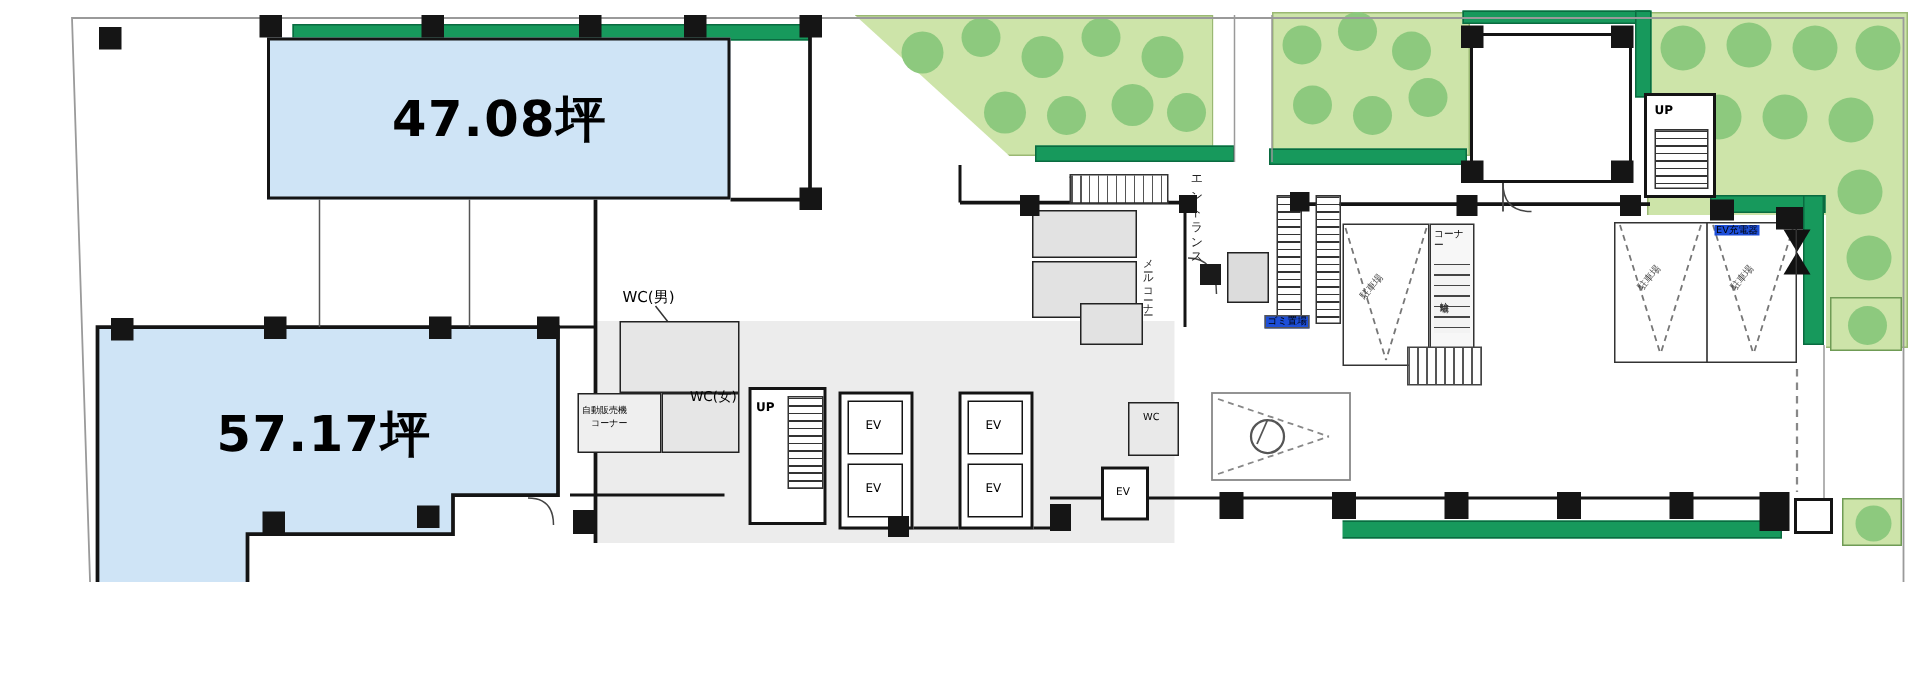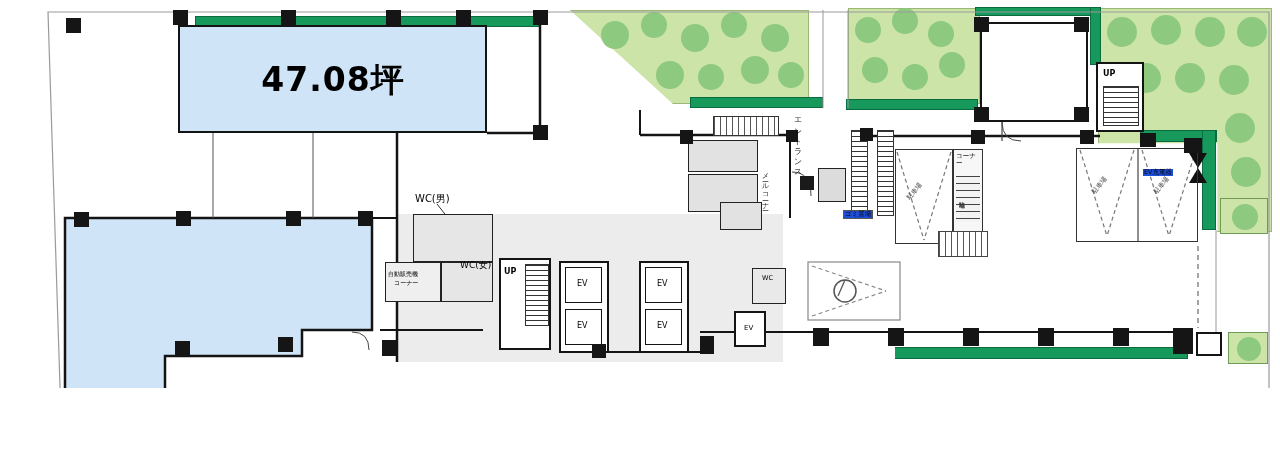--- a/index.html
+++ b/index.html
@@ -131,20 +131,21 @@
 
     <line x1="713" y1="118" x2="779" y2="134" stroke="#555" stroke-width="1"></line>
 
     <path d="M1189,153 L1207,153 L1198,168 Z" fill="#111"></path>
     <path d="M1189,183 L1207,183 L1198,168 Z" fill="#111"></path>
   </svg>
 
   <div class="room" style="left:178px;top:25px;width:309px;height:108px;background:#cfe4f6;border-width:2.5px;"></div>
   <div class="lbl big" style="left:333px;top:80px;">47.08坪</div>
 
+  <div class="lbl big" style="left:216px;top:290px;">57.17坪</div>
 
   <div class="groom" style="left:413px;top:214px;width:80px;height:48px;background:#e6e6e6;"></div>
   <div class="groom" style="left:441px;top:262px;width:52px;height:40px;background:#e6e6e6;"></div>
   <div class="groom" style="left:385px;top:262px;width:56px;height:40px;background:#efefef;">
     <div class="lbl" style="left:2px;top:8px;font-size:6px;">自動販売機</div>
     <div class="lbl" style="left:8px;top:17px;font-size:6px;">コーナー</div>
   </div>
   <div class="lbl tiny" style="left:415px;top:194px;font-size:10px;">WC(男)</div>
   <div class="lbl tiny" style="left:460px;top:261px;font-size:9px;">WC(女)</div>
 
@@ -197,21 +198,21 @@
   <div class="room" style="left:953px;top:149px;width:30px;height:95px;border:1.5px solid #333;background:#f7f7f7;">
     <div class="lbl" style="left:2px;top:3px;font-size:6.5px;width:24px;white-space:normal;">コーナー</div>
     <div class="abs shelves" style="left:2px;top:26px;width:24px;height:46px;"></div>
   </div>
   <div class="vtext" style="left:957px;top:196px;font-size:6px;color:#333;">駐輪場</div>
   <div class="abs hatchV" style="left:938px;top:231px;width:50px;height:26px;border:1px solid #444;box-sizing:border-box;"></div>
 
   <div class="room" style="left:1076px;top:148px;width:122px;height:94px;border:1.5px solid #333;background:transparent;"></div>
   <div class="lbl" style="left:1090px;top:182px;font-size:6.5px;transform:rotate(-50deg);color:#444;">駐車場</div>
   <div class="lbl" style="left:1152px;top:182px;font-size:6.5px;transform:rotate(-50deg);color:#444;">駐車場</div>
-  <div class="lbl" style="left:1143px;top:169px;font-size:6.5px;background:#1d4ed8;padding:0 1px;">EV充電器</div>
+  <div class="lbl" style="left:1143px;top:150px;font-size:6.5px;background:#1d4ed8;padding:0 1px;">EV充電器</div>
 
   <div class="room" style="left:980px;top:22px;width:108px;height:100px;border-width:2.5px;"></div>
 
   <div class="room" style="left:1096px;top:62px;width:48px;height:70px;">
     <div class="lbl" style="left:5px;top:6px;font-size:8px;font-weight:bold;">UP</div>
     <div class="abs hatchH" style="left:5px;top:22px;width:34px;height:38px;border:1px solid #333;"></div>
   </div>
 
   <div class="room" style="left:103px;top:406px;width:60px;height:38px;">
     <div class="lbl" style="left:5px;top:18px;font-size:8px;font-weight:bold;">UP</div>

